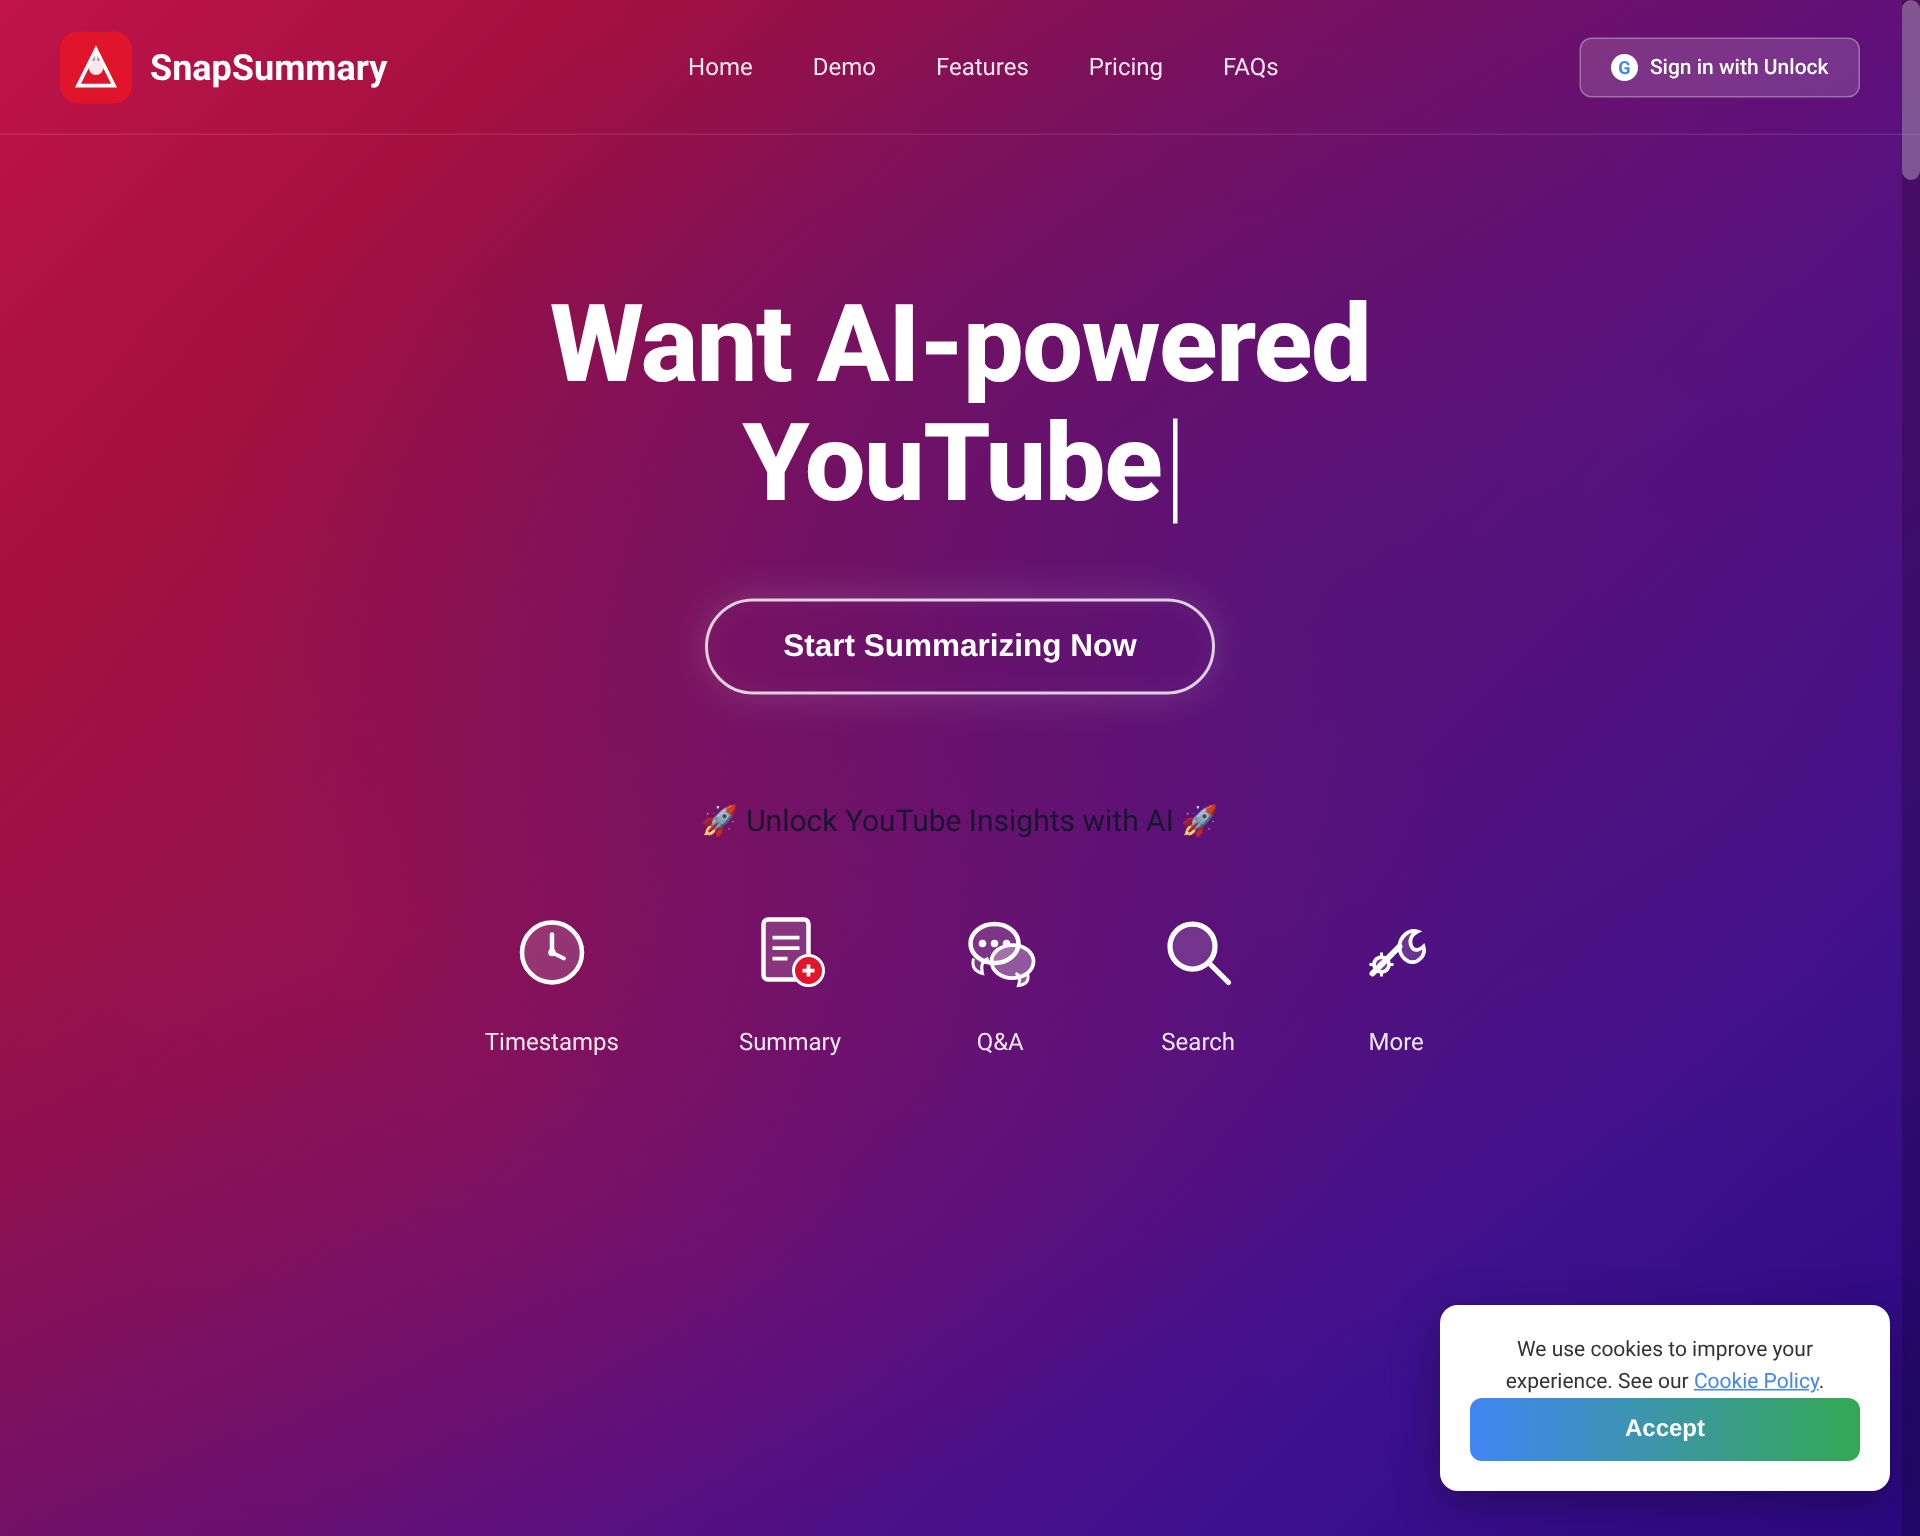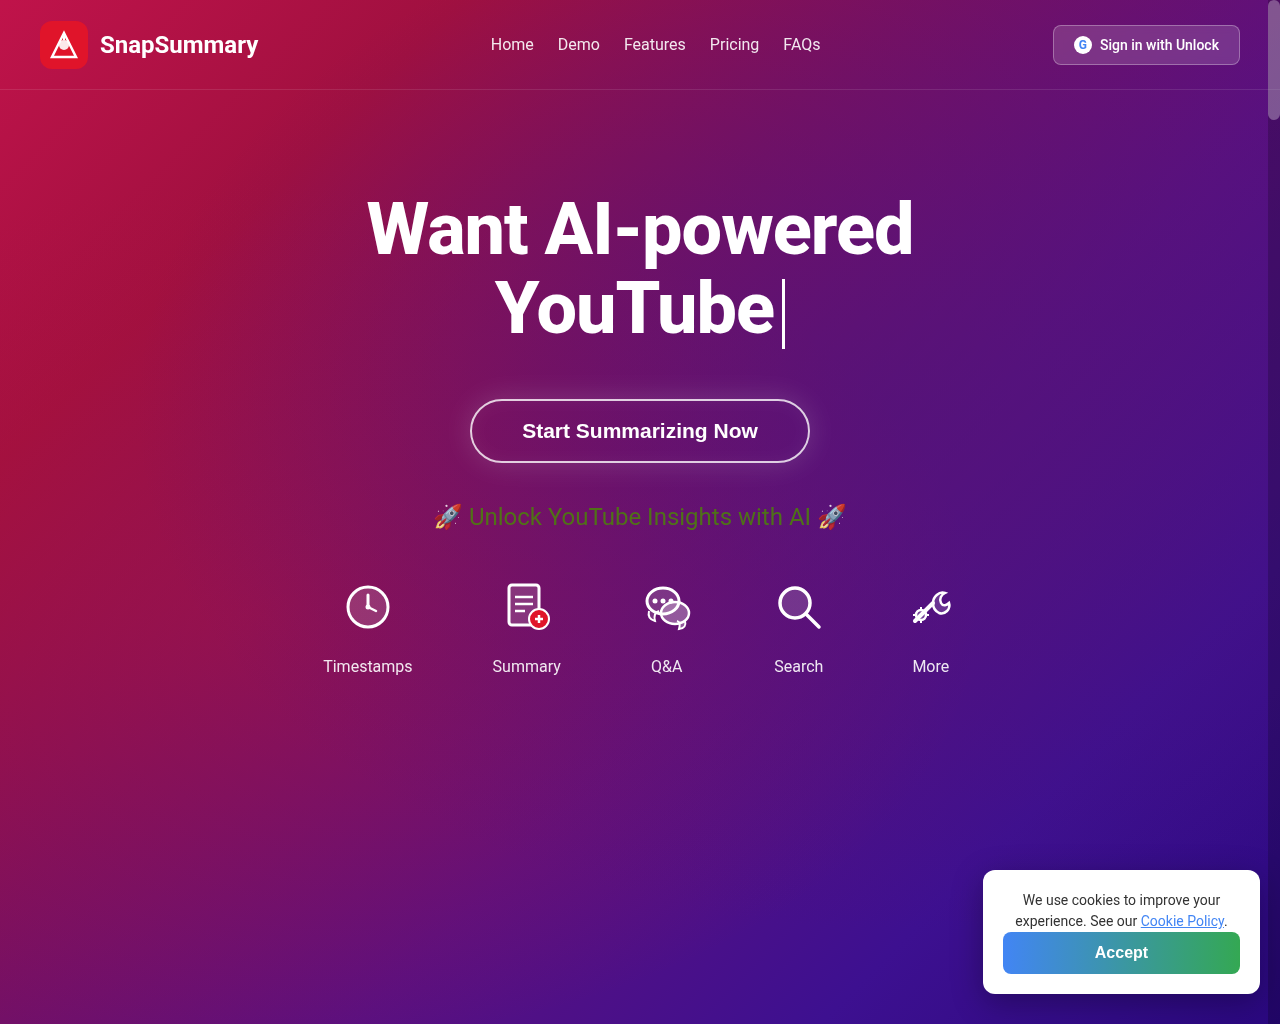--- a/index.html
+++ b/index.html
@@ -83,21 +83,21 @@
 
     .logo-text {
       font-size: 24px;
       font-weight: 700;
       color: white;
     }
 
     .nav-links {
       display: flex;
       align-items: flex-end;
-      gap: 24px;
+      gap: 40px;
       list-style: none;
     }
 
     .nav-links a {
       color: white;
       text-decoration: none;
       font-size: 16px;
       font-weight: 400;
       opacity: 0.9;
     }
@@ -170,23 +170,23 @@
       font-size: 21px;
       font-weight: 700;
       padding: 18px 50px;
       border-radius: 50px;
       cursor: pointer;
       position: relative;
       box-shadow: 0 0 30px rgba(255,255,255,0.15), inset 0 0 20px rgba(255,255,255,0.05);
     }
 
     .subtitle {
-      margin-top: 40px;
-      color: #4d7c0f;
-      font-size: 24px;
+      margin-top: 72px;
+      color: #0f172a;
+      font-size: 20px;
       opacity: 0.9;
     }
 
     
     .features-row {
       margin-top: 50px;
       display: flex;
       align-items: flex-start;
       gap: 80px;
     }
@@ -220,21 +220,21 @@
     }
     .trust-text strong {
       font-weight: 700;
     }
 
     
     .cookie-banner {
       position: absolute;
       bottom: 30px;
       right: 20px;
-      width: 277px;
+      width: 300px;
       background: white;
       border-radius: 12px;
       padding: 20px;
       box-shadow: 0 8px 32px rgba(0,0,0,0.3);
       z-index: 50;
       text-align: center;
     }
 
     .cookie-text {
       font-size: 14px;

